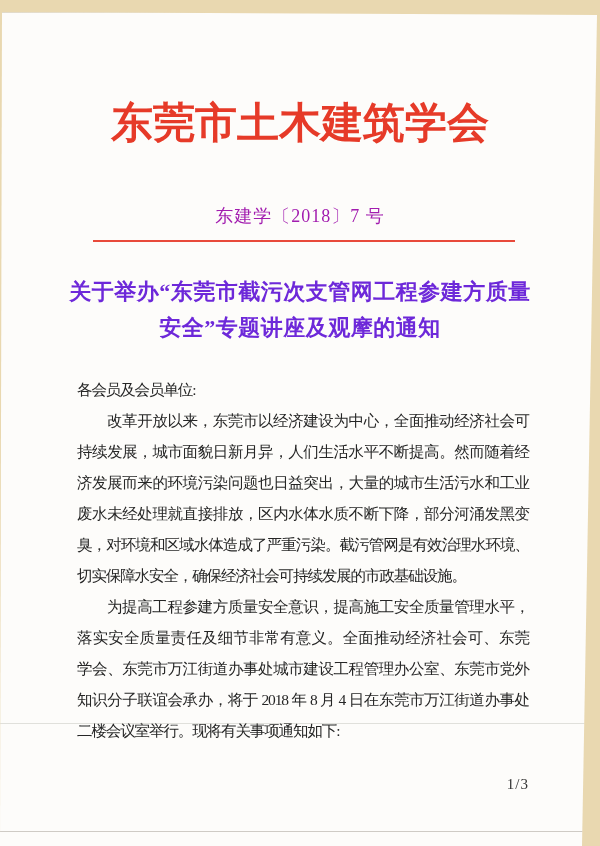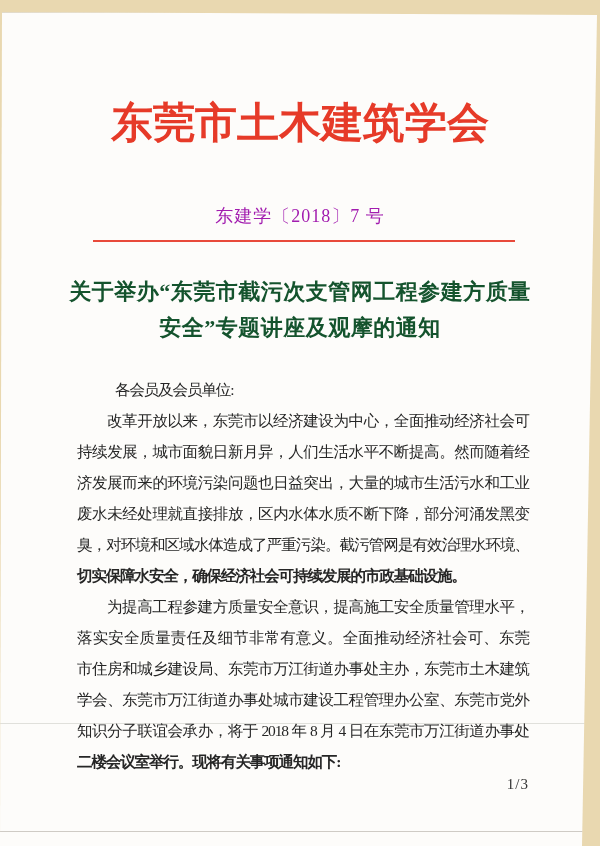--- a/index.html
+++ b/index.html
@@ -40,37 +40,37 @@
     font-size:18px;color:#a21caf;letter-spacing:1px;
     line-height:24px;
   }
   .red-rule{
     position:absolute;left:93px;top:240px;width:422px;height:2px;
     background:#e8493a;
   }
   .notice-title{
     position:absolute;left:0;top:274px;width:600px;
     text-align:center;
-    font-size:22px;font-weight:bold;color:#14532d;
+    font-size:22px;font-weight:bold;color:#6d28d9;
     line-height:36px;
     letter-spacing:0.5px;
   }
   .body-text{
     position:absolute;left:77px;top:374px;width:452px;
     font-size:15.5px;color:#262626;
     letter-spacing:-1.1px;
     line-height:31px;
   }
-  .salutation{height:31px;margin-left:38px;}
+  .salutation{height:31px;}
   .line{
     height:31px;
     text-align:justify;
     text-align-last:justify;
   }
-  .line.last{text-align-last:left;font-weight:bold;}
+  .line.last{text-align-last:left;}
   .line.indent{text-indent:30px;}
   .page-number{
     position:absolute;left:77px;top:777px;width:452px;
     text-align:right;
     font-size:15px;font-weight:400;color:#333;
     letter-spacing:1px;line-height:14px;
   }
 </style>
 </head>
 <body>
@@ -95,21 +95,20 @@
         <div class="line indent">改革开放以来，东莞市以经济建设为中心，全面推动经济社会可</div>
         <div class="line">持续发展，城市面貌日新月异，人们生活水平不断提高。然而随着经</div>
         <div class="line">济发展而来的环境污染问题也日益突出，大量的城市生活污水和工业</div>
         <div class="line">废水未经处理就直接排放，区内水体水质不断下降，部分河涌发黑变</div>
         <div class="line">臭，对环境和区域水体造成了严重污染。截污管网是有效治理水环境、</div>
         <div class="line last">切实保障水安全，确保经济社会可持续发展的市政基础设施。</div>
       </div>
     <div class="para">
         <div class="line indent">为提高工程参建方质量安全意识，提高施工安全质量管理水平，</div>
         <div class="line">落实安全质量责任及细节非常有意义。全面推动经济社会可、东莞</div>
-        <div class="line">市住房和城乡建设局、东莞市万江街道办事处主办，东莞市土木建筑</div>
         <div class="line">学会、东莞市万江街道办事处城市建设工程管理办公室、东莞市党外</div>
         <div class="line">知识分子联谊会承办，将于 2018 年 8 月 4 日在东莞市万江街道办事处</div>
         <div class="line last">二楼会议室举行。现将有关事项通知如下:</div>
       </div>
   </div>
 
   <div class="page-number">1/3</div>
 
   <div class="scan-line scan-line-1"></div>
   <div class="scan-line scan-line-2"></div>

